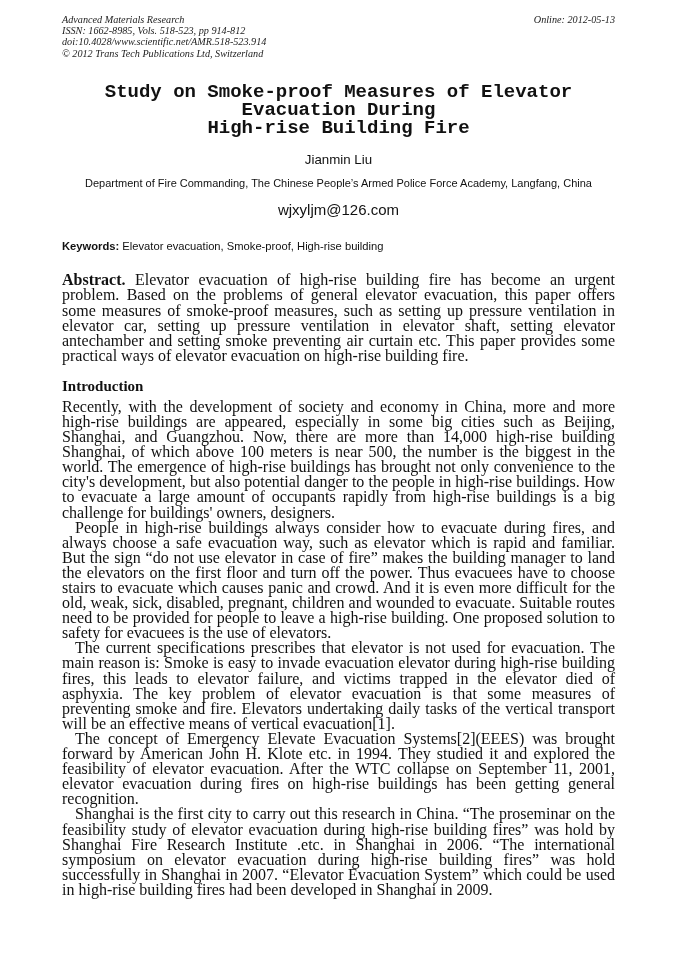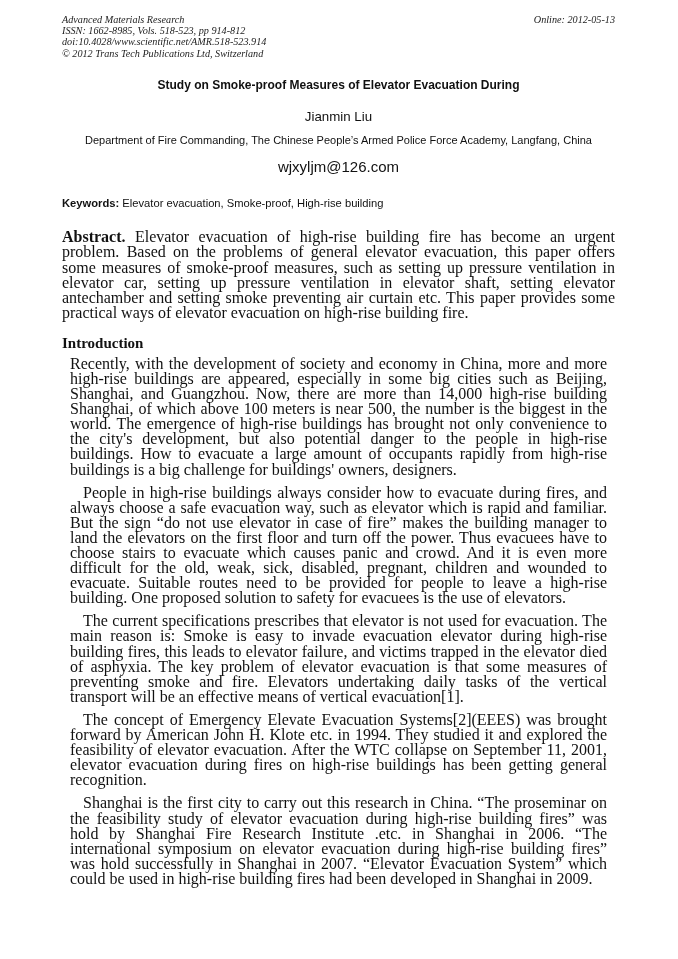--- a/index.html
+++ b/index.html
@@ -29,26 +29,26 @@
       color: #222;
     }
     .header-left div { white-space: nowrap; }
     .header-right {
       position: absolute;
       right: 0;
       top: 0;
       white-space: nowrap;
     }
     .title {
-      font-family: Liberation Sans, sans-serif;
+      font-family: Liberation Mono, monospace;
       font-weight: bold;
-      font-size: 12px;
+      font-size: 19px;
       line-height: 18px;
       text-align: center;
-      margin-top: 17px;
+      margin-top: 24px;
       color: #111;
     }
     .author {
       font-family: "Liberation Sans", sans-serif;
       font-size: 13.3px;
       text-align: center;
       margin-top: 15px;
       line-height: 16px;
     }
     .affiliation {
@@ -82,41 +82,42 @@
     }
     .abstract { margin-top: 19px; }
     .abstract .abs-label { font-weight: bold; }
     .section-heading {
       font-family: "Liberation Serif", serif;
       font-weight: bold;
       font-size: 15px;
       margin-top: 16px;
       line-height: 15px;
     }
-    .para { margin: 8px; }
+    .para { margin: 0; }
     .intro-first { margin-top: 5px; }
     .indent { text-indent: 13px; }
   </style>
 </head>
 <body>
 
 <div class="page">
 
   <div class="header">
     <div class="header-left">
       <div>Advanced Materials Research</div>
       <div>ISSN: 1662-8985, Vols. 518-523, pp 914-812</div>
       <div>doi:10.4028/www.scientific.net/AMR.518-523.914</div>
       <div>© 2012 Trans Tech Publications Ltd, Switzerland</div>
     </div>
     <div class="header-right">Online: 2012-05-13</div>
   </div>
 
   <div class="title">
     <div>Study on Smoke-proof Measures of Elevator Evacuation During</div>
+    <div>High-rise Building Fire</div>
   </div>
 
   <div class="author">Jianmin Liu</div>
 
   <div class="affiliation">Department of Fire Commanding, The Chinese People’s Armed Police Force Academy, Langfang, China</div>
 
   <div class="email">wjxyljm@126.com</div>
 
   <div class="keywords">
     <span class="kw-label">Keywords:</span>

